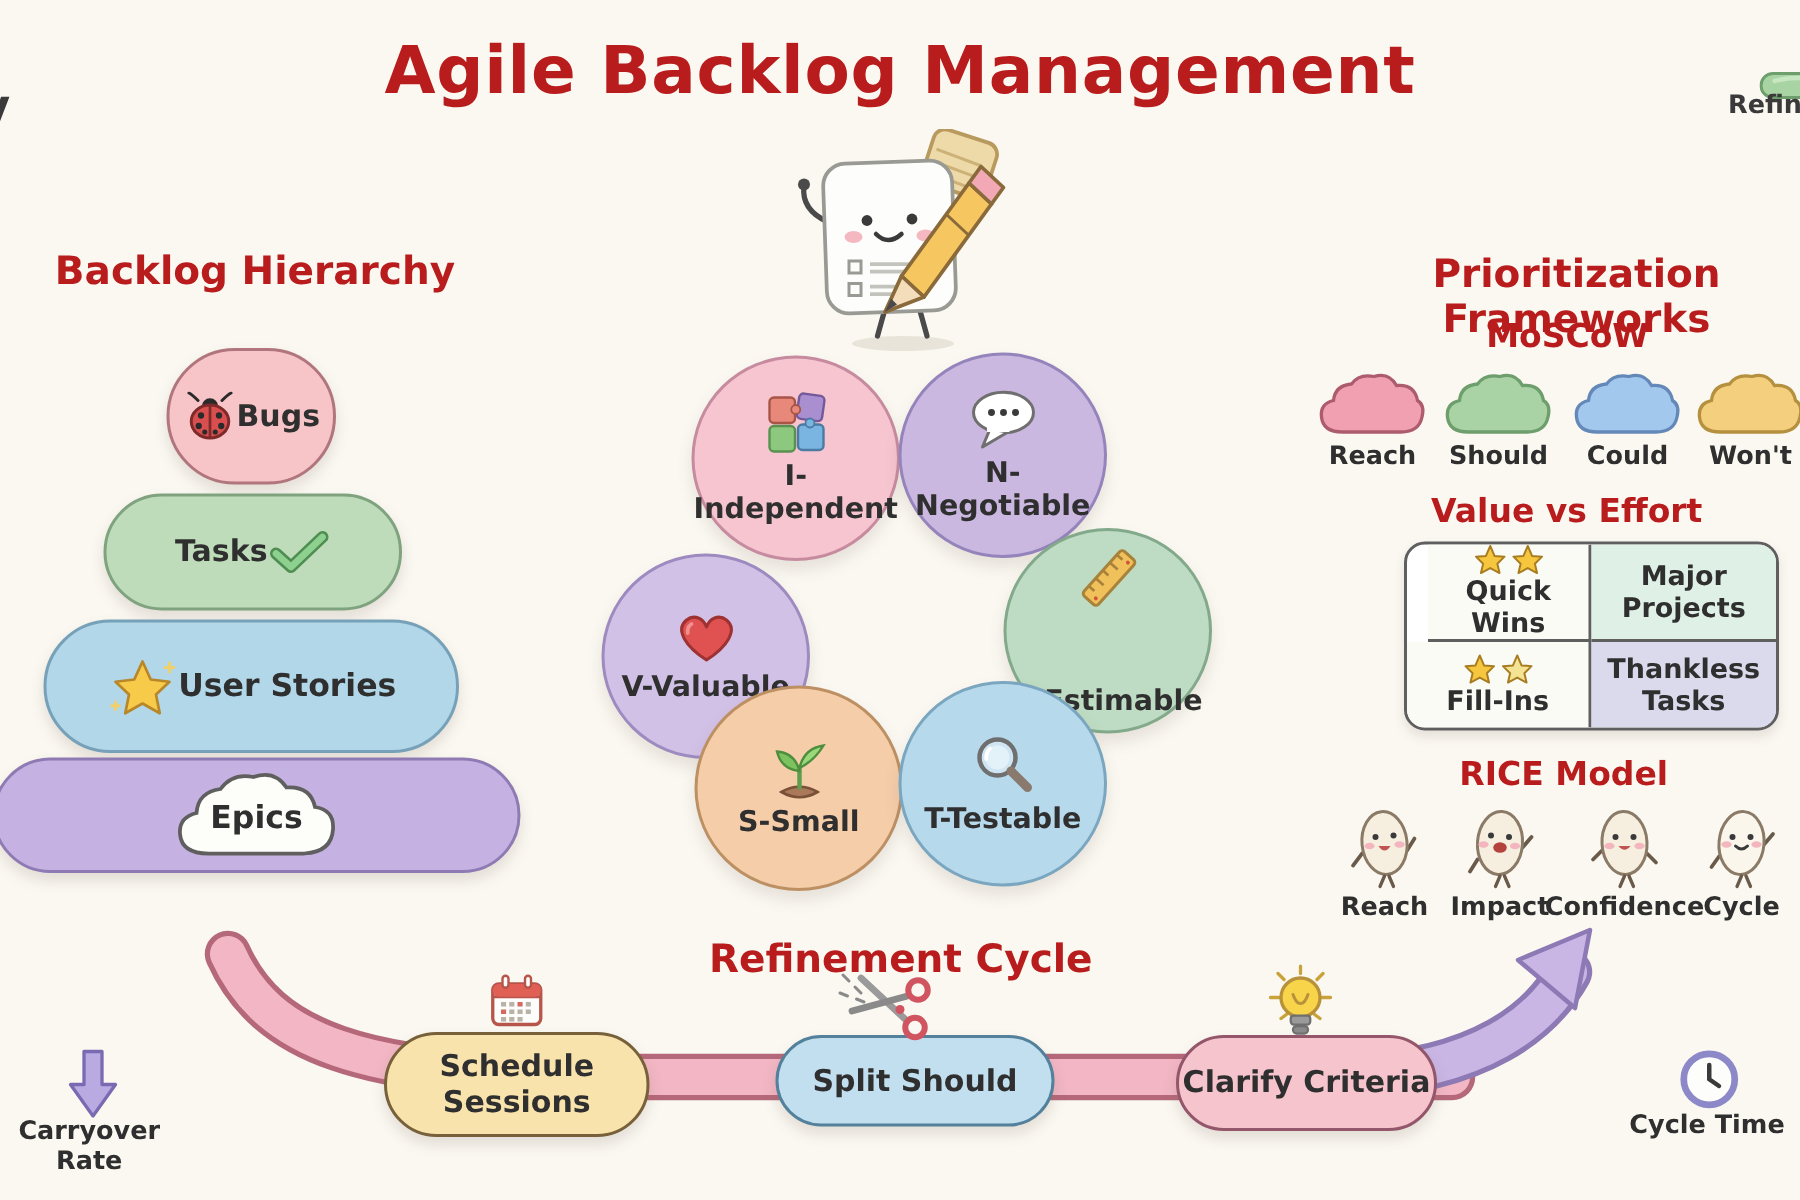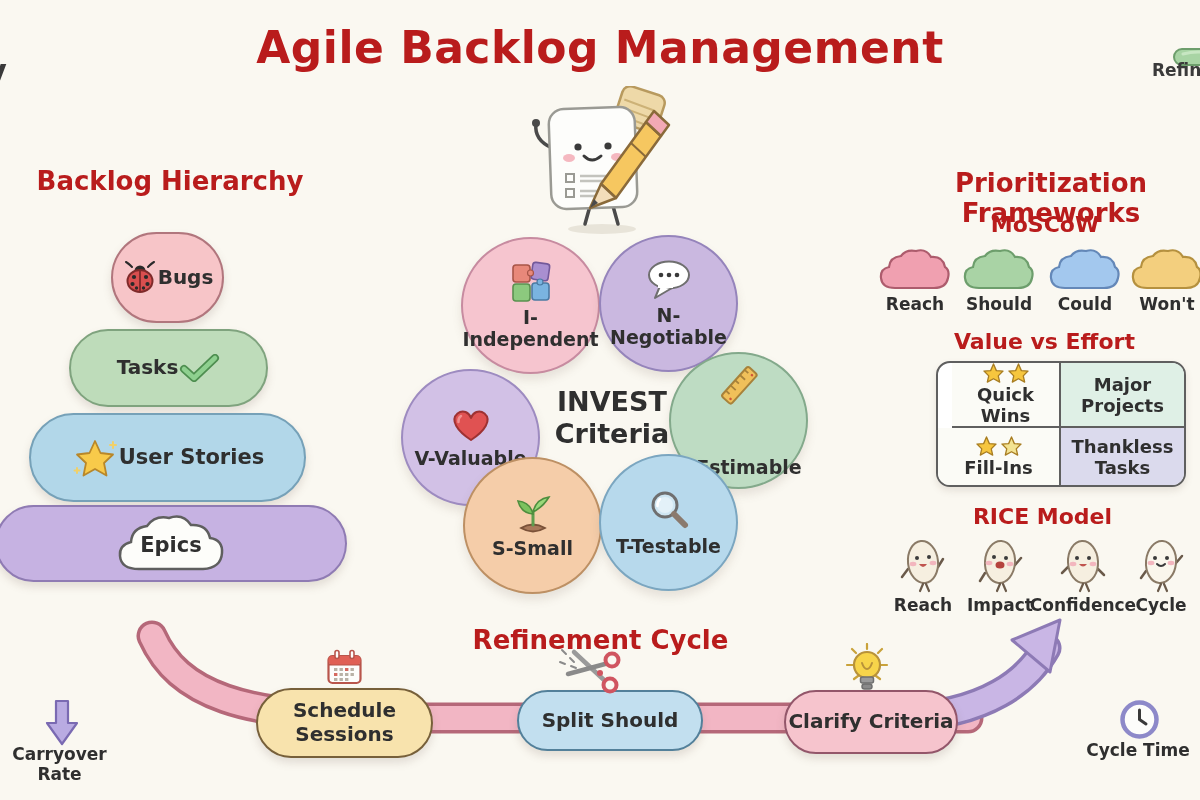--- a/index.html
+++ b/index.html
@@ -120,22 +120,20 @@
     <span class="label" style="font-size:21px;">User Stories</span>
   </div>
 
   <div class="pill" style="left: -5px; top: 505px; width: 352px; height: 77px; border-radius: 40px; background-color: rgb(198, 178, 226); border-color: rgb(143, 123, 179);">
     <svg width="120" height="68" viewBox="0 0 120 68" style="margin-top:2px;">
       <path d="M28,58 Q10,58 9,45 Q8,34 20,31 Q21,17 36,15 Q44,4 58,7 Q72,2 80,14 Q96,13 99,27 Q112,29 111,42 Q110,57 92,58 Z" fill="#fdfdfa" stroke="#5f5f5f" stroke-width="2.5"></path>
     </svg>
     <span class="label" style="position:absolute;top:26px;left:0;width:100%;font-size:21px;">Epics</span>
   </div>
 
-  <div class="label" style="position:absolute;left:537px;top:386px;width:150px;font-size:27px;">INVEST
-Criteria</div>
 
   <div class="invest-circle" style="left: 461px; top: 237px; background-color: rgb(246, 197, 207); border-color: rgb(199, 139, 160);">
     <svg width="42" height="42" viewBox="0 0 42 42">
       <rect x="3" y="4" width="17" height="17" rx="3" fill="#e8887a" stroke="#a85548" stroke-width="1.6"></rect>
       <rect x="22" y="2" width="17" height="17" rx="3" fill="#a98fd0" stroke="#73599a" stroke-width="1.6" transform="rotate(8 30 10)"></rect>
       <rect x="3" y="23" width="17" height="17" rx="3" fill="#8cc97e" stroke="#5a9150" stroke-width="1.6"></rect>
       <rect x="22" y="22" width="17" height="17" rx="3" fill="#7ab4e0" stroke="#4b7ba3" stroke-width="1.6"></rect>
       <circle cx="20.5" cy="12" r="3" fill="#e8887a" stroke="#a85548" stroke-width="1.2"></circle>
       <circle cx="30" cy="21" r="3" fill="#7ab4e0" stroke="#4b7ba3" stroke-width="1.2"></circle>
     </svg>

